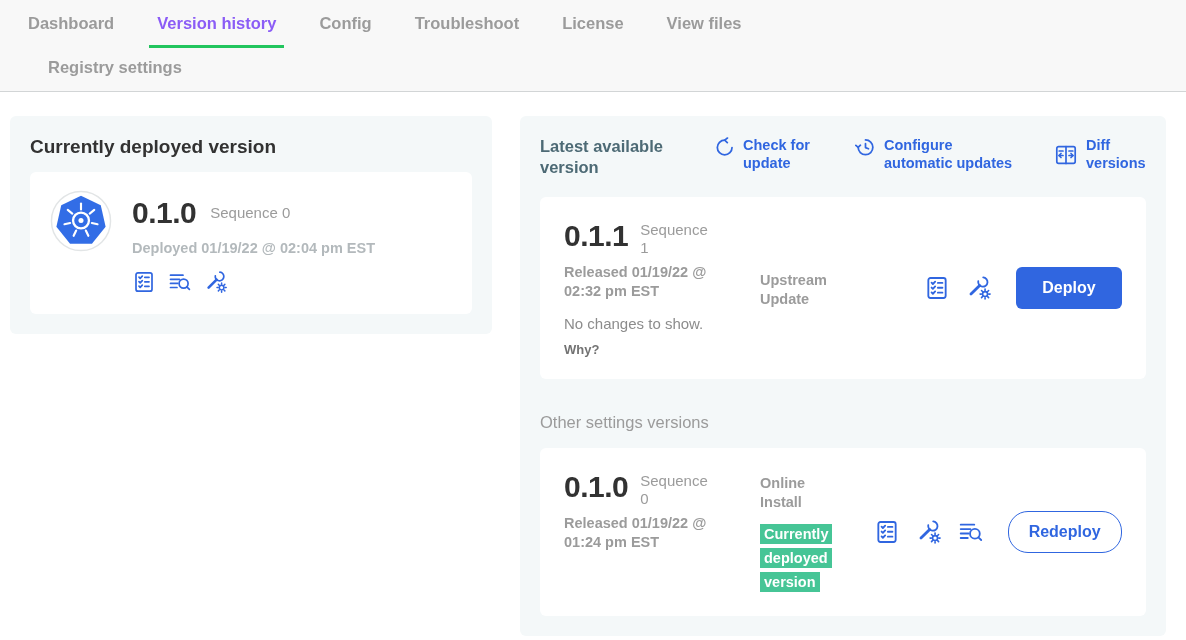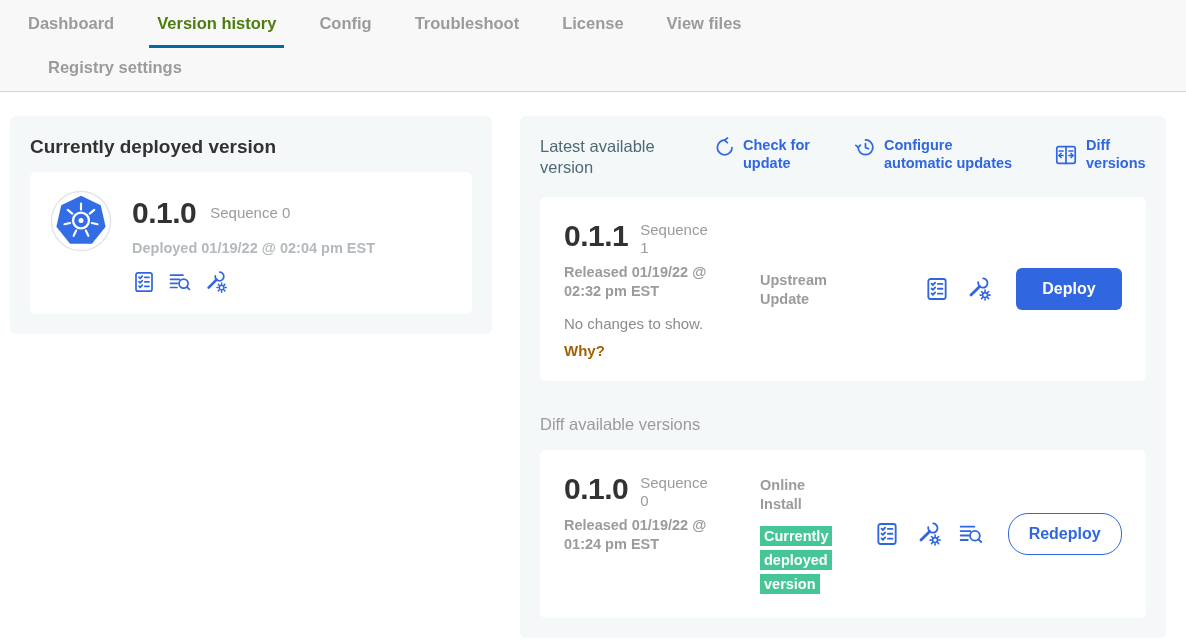--- a/index.html
+++ b/index.html
@@ -16,22 +16,22 @@
     border-bottom:1px solid #d2d5d6;
     padding:14px 0 0 28px;
   }
   .nav-row { display:flex; column-gap:43px; align-items:flex-start; }
   .nav-row.second { padding:10px 0 12px 20px; }
   .tab {
     font-size:16.5px; font-weight:600; color:#9b9b9b;
     padding-bottom:12px; cursor:pointer; white-space:nowrap;
   }
   .tab.active {
-    color:#4d7c0f; font-weight:700;
-    border-bottom:3px solid #0369a1;
+    color:#8b5cf6; font-weight:700;
+    border-bottom:3px solid #22c55e;
     padding-left:8px; padding-right:8px;
     margin-left:-8px; margin-right:-8px;
   }
   .nav-row.second .tab { padding-bottom:2px; }
 
   
   .main { display:flex; gap:28px; padding:24px 25px 0 10px; align-items:flex-start; }
   .panel { background:#f4f8f9; border-radius:6px; padding:20px; }
   .left-panel { width:482px; flex:none; }
   .right-panel { flex:1; }
@@ -47,38 +47,38 @@
   .ver { font-size:30px; font-weight:700; color:#323232; letter-spacing:-0.5px; line-height:1; }
   .seq { font-size:15px; color:#9b9b9b; line-height:1.2; }
   .seq.narrow { width:66px; }
   .dep-date { margin-top:12px; font-size:14.5px; font-weight:600; color:#b3b9bc; }
   .icon-row { margin-top:14px; display:flex; gap:12px; align-items:center; }
   .icn { width:24px; height:24px; color:#3066e0; cursor:pointer; flex:none; }
   .icn.lg { width:26px; height:26px; }
 
   
   .rp-header { display:flex; gap:34px; align-items:flex-start; }
-  .rp-title { width:140px; flex:none; font-size:16.5px; font-weight:400; color:#4d6a75; line-height:1.25; }
+  .rp-title { width:140px; flex:none; font-size:16.5px; font-weight:700; color:#4d6a75; line-height:1.25; }
   .action-link { display:flex; gap:8px; cursor:pointer; }
   .al-label { color:#3066e0; font-weight:700; font-size:14.5px; line-height:1.25; }
   .action-link .icn { width:21px; height:21px; margin-top:1px; }
   .w-check { width:78px; }
   .w-config { width:136px; }
   .diff-link { margin-left:auto; align-items:center; }
   .diff-link .icn { width:24px; height:24px; }
 
   .vcard {
     background:#fff; border-radius:6px; margin-top:20px;
     padding:22px 24px; display:flex; align-items:flex-start;
   }
   .vc-info { width:196px; flex:none; }
   .vc-info .ver-row { margin-top:2px; align-items:flex-start; gap:12px; }
   .released { margin-top:6px; width:168px; font-size:14.5px; font-weight:700; color:#9b9b9b; line-height:1.3; }
   .changes { margin-top:14px; font-size:15px; color:#8c8c8c; }
-  .why { margin-top:10px; font-size:15px; font-weight:700; color:#a16207; cursor:pointer; }
+  .why { margin-top:10px; font-size:13px; font-weight:700; color:#737373; cursor:pointer; }
   .vc-source { width:72px; flex:none; font-size:14.5px; font-weight:700; color:#9b9b9b; line-height:1.3; }
   .vc-source.pad-top { padding-top:52px; }
   .vc-actions { margin-left:auto; align-self:center; display:flex; align-items:center; gap:16px; }
   .btn-primary {
     background:#3066e0; color:#fff; border:none; border-radius:6px;
     font-family:inherit; font-weight:700; font-size:16px;
     padding:12px 26px; cursor:pointer; margin-left:8px;
   }
   .btn-outline {
     background:#fff; color:#3066e0; border:1.5px solid #3066e0; border-radius:20px;
@@ -249,21 +249,21 @@
         <svg class="icn lg">
             <use href="#i-check"></use>
           </svg>
         <svg class="icn lg">
             <use href="#i-wrench"></use>
           </svg>
         <button class="btn-primary">Deploy</button>
       </div>
     </div>
 
-    <div class="other-title">Diff available versions</div>
+    <div class="other-title">Other settings versions</div>
 
     <div class="vcard" style="margin-top:16px;">
       <div class="vc-info">
         <div class="ver-row">
           <span class="ver">0.1.0</span>
           <span class="seq narrow">Sequence 0</span>
         </div>
         <div class="released">Released 01/19/22 @ 01:24 pm EST</div>
       </div>
       <div>

